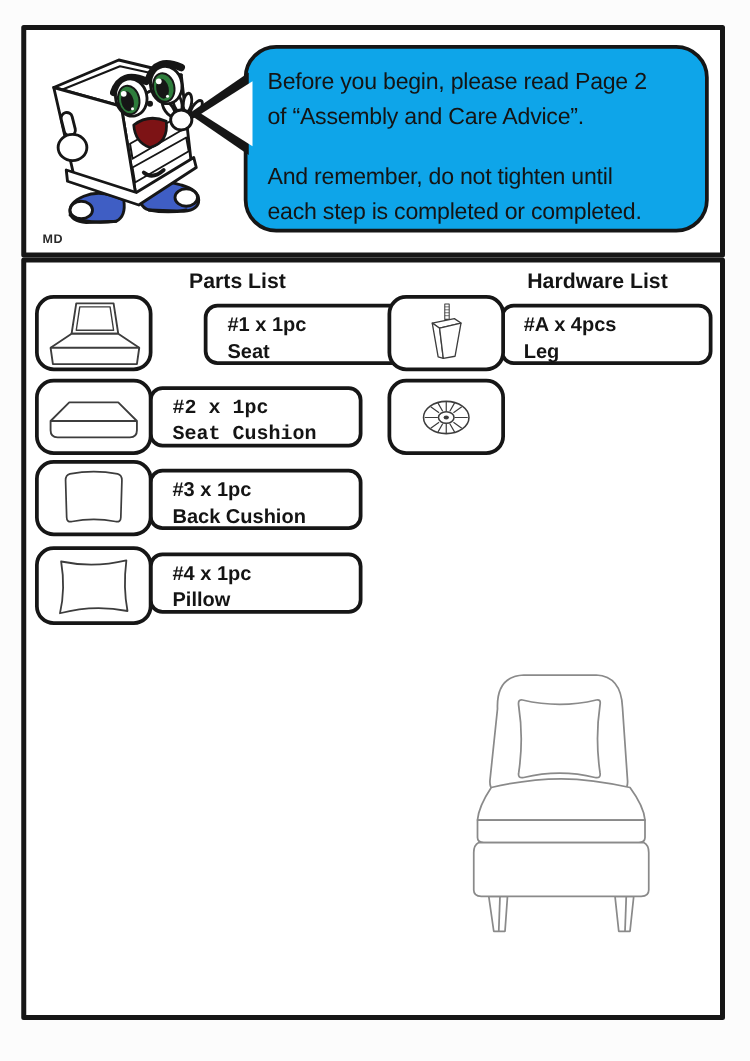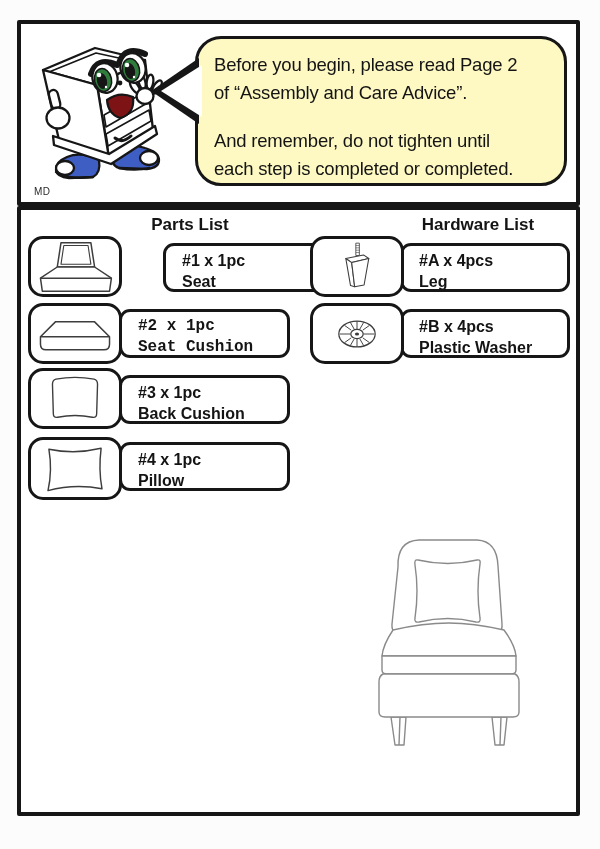--- a/index.html
+++ b/index.html
@@ -5,24 +5,24 @@
   html,body{margin:0;padding:0;background:#f2f2f2;}
   .page{position:relative;width:600px;height:849px;background:#fcfcfc;
         font-family:"Liberation Sans",sans-serif;color:#111;overflow:hidden;}
   .panel{position:absolute;left:17px;width:563px;border:4px solid #161616;
          border-radius:2px;background:#fff;box-sizing:border-box;}
   .top-panel{top:20px;height:186px;}
   .bottom-panel{top:206px;height:610px;}
 
   
   .mascot-svg{position:absolute;left:2px;top:6px;}
-  .md-label{position:absolute;left:13px;bottom:5px;font-size:10px;font-weight:normal;
+  .md-label{position:absolute;left:13px;bottom:5px;font-size:10px;font-weight:bold;
             color:#2a2a2a;letter-spacing:.5px;}
   .bubble{position:absolute;left:174px;top:12px;width:372px;height:150px;
-          border:3.5px solid #161616;border-radius:26px;background:#fef9c3;box-sizing:border-box;}
+          border:3.5px solid #161616;border-radius:26px;background:#0ea5e9;box-sizing:border-box;}
   .tail-border{position:absolute;left:-47px;top:19px;width:0;height:0;
           border-top:33px solid transparent;border-bottom:33px solid transparent;
           border-right:48px solid #161616;}
   .tail-fill{position:absolute;left:-37px;top:26px;width:0;height:0;
           border-top:26px solid transparent;border-bottom:26px solid transparent;
           border-right:41px solid #fff;}
   .bubble-text{position:relative;padding:12px 6px 0 16px;font-size:18.5px;
           line-height:27.5px;letter-spacing:-0.2px;color:#141414;}
   .bline{white-space:nowrap;}
   .para2{margin-top:21px;}
@@ -197,24 +197,20 @@
           <g stroke-width="1">
             <path d="M30 9.5 L30 18 M30 28 L30 36.5 M12 23 L23 23 M37 23 L48 23
                      M17 14 L24 19 M36 27 L43 32 M43 14 L36 19 M24 27 L17 32
                      M23 10.8 L27 17.8 M33 28.2 L37 35.2 M37 10.8 L33 17.8 M27 28.2 L23 35.2"></path>
           </g>
           <ellipse cx="30" cy="23" rx="6.5" ry="4.8"></ellipse>
           <ellipse cx="30" cy="23" rx="2.2" ry="1.6" fill="#3d3d3d" stroke="none"></ellipse>
         </g>
       </svg>
     </div>
-    <div class="label-box h-label-2">
-      <div class="lid">#B x 4pcs</div>
-      <div class="lnm">Plastic Washer</div>
-    </div>
 
     <svg class="chair-svg" width="152" height="218" viewBox="0 0 152 218">
       <g fill="#fff" stroke="#8a8a8a" stroke-width="1.4" stroke-linejoin="round">
         <path d="M25 35 Q24 9 46 8 L104 8 Q124 9 125 34 L129 92 Q130 103 117 104 L31 104 Q18 103 19 92 Z"></path>
         <path d="M45 28 Q75 35 104 28 Q108 27 107 32 Q103 59 107 86 Q108 91 103 90 Q75 83 46 90 Q41 91 42 86 Q46 59 42 33 Q41 27 45 28 Z"></path>
         <path d="M20 98 Q10 113 9 124 L143 124 Q142 113 131 98 Q100 91 76 91 Q50 91 20 98 Z"></path>
         <path d="M9 124 L9 138 Q9 142 14 142 L138 142 Q143 142 143 138 L143 124 Z"></path>
         <path d="M18 185 L33 185 L31 213 L22 213 Z"></path>
         <path d="M27 185 L26 213" fill="none"></path>
         <path d="M119 185 L134 185 L131 213 L122 213 Z"></path>

